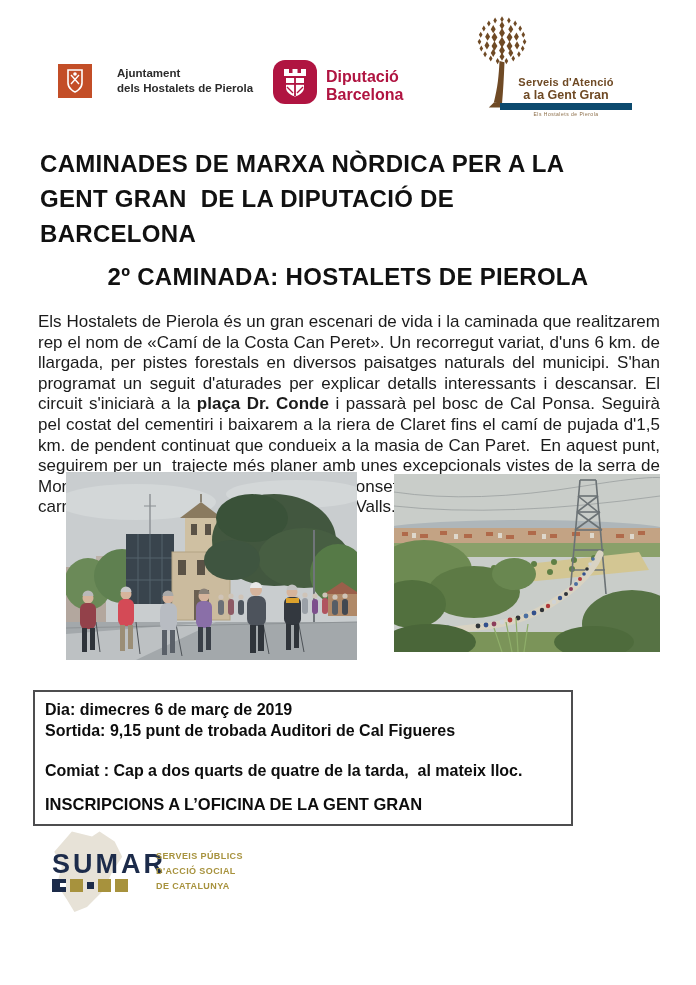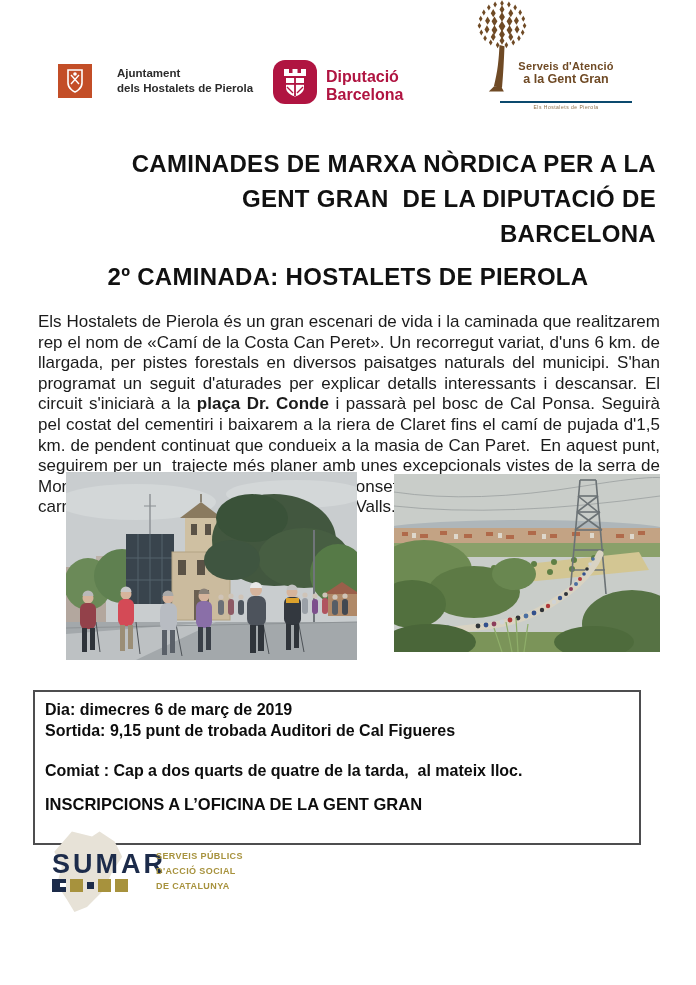--- a/index.html
+++ b/index.html
@@ -13,30 +13,30 @@
   
   .logo-aj { position:absolute; left:58px; top:64px; display:flex; align-items:center; }
   .aj-mark { width:34px; height:34px; background:#c34e27; flex:0 0 auto; }
   .aj-text { margin-left:25px; font-weight:bold; font-size:11.5px; line-height:1.3; color:#2b2b2b; }
 
   .logo-db { position:absolute; left:273px; top:60px; display:flex; align-items:flex-end; }
   .db-mark { width:44px; height:44px; background:#b01441; border-radius:12px; flex:0 0 auto;
              display:flex; align-items:center; justify-content:center; }
   .db-text { margin-left:9px; font-weight:bold; font-size:16px; line-height:1.12; color:#b01441; }
 
-  .logo-gg { position:absolute; left:470px; top:0; width:170px; height:100px; }
+  .logo-gg { position:absolute; left:470px; top:16px; width:170px; height:100px; }
   .gg-tree { position:absolute; left:0; top:0; width:64px; height:94px; }
   .gg-text { position:absolute; left:30px; top:60px; width:132px; text-align:center; color:#6f4a25; }
   .gg-line1 { font-weight:bold; font-size:11px; letter-spacing:0.2px; }
-  .gg-line2 { font-weight:bold; font-size:12.5px; padding-bottom:15px; border-bottom:2px solid #0c4a6e; }
+  .gg-line2 { font-weight:bold; font-size:12.5px; padding-bottom:1px; border-bottom:7px solid #0c4a6e; }
   .gg-tag  { font-size:5px; letter-spacing:0.5px; margin-top:1px; color:#8a6b45; }
 
   
   .main-title {
-    position:absolute; left:40px; right:40px; top:146px; text-align:right;
+    position:absolute; left:40px; right:40px; top:146px; text-align:left;
     font-weight:bold; font-size:24px; line-height:35px; color:#111; letter-spacing:0.3px;
   }
   .subtitle {
     position:absolute; left:40px; right:40px; top:263px; text-align:center;
     font-weight:bold; font-size:24px; color:#111; letter-spacing:0.3px;
   }
 
   
   .body-par {
     position:absolute; left:38px; top:312px; width:622px;
@@ -44,22 +44,22 @@
   }
   .body-par b { font-weight:bold; }
 
   
   .photo-left  { position:absolute; left:66px;  top:472px; width:291px; height:188px; }
   .photo-right { position:absolute; left:394px; top:474px; width:266px; height:178px; }
   .photo-left svg, .photo-right svg { display:block; width:100%; height:100%; }
 
   
   .info-box {
-    position:absolute; left:33px; top:690px; width:608px;
-    border:2px solid #4d4d4f; padding:7px 12px 28px 10px;
+    position:absolute; left:33px; top:690px; width:540px;
+    border:2px solid #4d4d4f; padding:7px 12px 9px 10px;
     font-weight:bold; color:#0d0d0d;
   }
   .info-line { font-size:16px; line-height:21px; }
   .info-comiat { margin-top:19px; }
   .info-inscr { margin-top:13px; font-size:16.5px; }
 
   
   .sumar { position:absolute; left:38px; top:833px; width:230px; height:90px; }
   .sumar-map { position:absolute; left:10px; top:-4px; width:78px; height:88px; z-index:0; }
   .sumar-brand { position:absolute; left:14px; top:16px; z-index:1;

